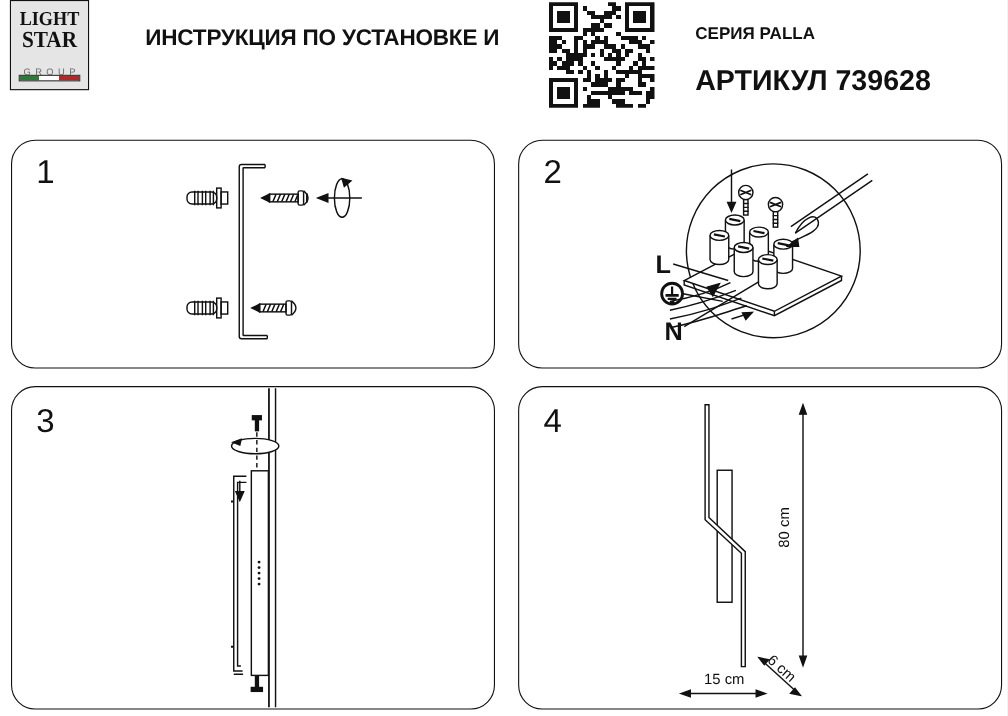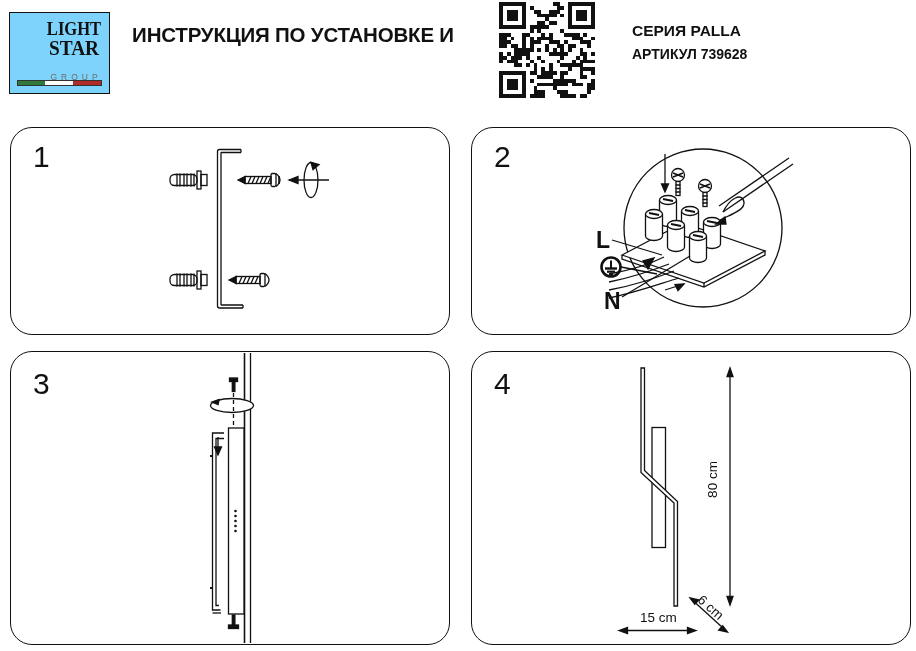--- a/index.html
+++ b/index.html
@@ -1,35 +1,35 @@
 <!DOCTYPE html>
 <html><head>
 <meta charset="utf-8">
 <style>
   html,body{margin:0;padding:0;background:#e8e8e8;}
   #page{position:relative;width:916px;height:651px;background:#ffffff;
         font-family:"Liberation Sans",sans-serif;color:#111;overflow:hidden;}
   
-  #logo{position:absolute;left:9px;top:12px;width:70px;height:80px;border:1.6px solid #111;
-        background:#7dd3fc;text-align:center;padding-left:29px;}
+  #logo{position:absolute;left:9px;top:0;width:70px;height:80px;border:1.6px solid #111;
+        background:#e5e5e5;text-align:center;}
   #logo .w1{display:block;margin-top:7px;font-family:"Liberation Serif",serif;font-weight:700;
             font-size:18px;line-height:18px;letter-spacing:0px;transform:scaleX(.92);}
   #logo .w2{display:block;font-family:"Liberation Serif",serif;font-weight:700;
             font-size:21px;line-height:20px;transform:scaleX(.92);}
   #logo .w3{display:block;margin-top:14px;font-size:8.5px;letter-spacing:4px;color:#6d6d6d;
             text-indent:4px;}
   #logo .flag{position:absolute;left:7px;right:7px;bottom:7px;height:4px;border:1px solid #333;
               background:linear-gradient(to right,#2f7a3a 0 33%,#ffffff 33% 66%,#b02a2a 66% 100%);}
   #title{position:absolute;left:98px;top:21px;width:390px;text-align:center;
          font-weight:700;font-size:20.5px;line-height:27.5px;letter-spacing:-.2px;}
   #qr{position:absolute;left:499px;top:2px;width:96px;height:96px;}
   #qr svg{width:100%;height:100%;display:block;}
   #artblock{position:absolute;left:632px;top:22px;width:276px;text-align:left;}
   #artblock .series{font-weight:700;font-size:15.5px;line-height:18px;}
-  #artblock .article{font-weight:700;font-size:14px;margin-top:6px;}
+  #artblock .article{font-weight:700;font-size:26px;margin-top:18px;}
   
   .panel{position:absolute;background:#fff;border:1.7px solid #111;border-radius:22px;}
   #p1{left:10px;top:127px;width:438px;height:206px;}
   #p2{left:471px;top:127px;width:438px;height:206px;}
   #p3{left:10px;top:351px;width:438px;height:292px;}
   #p4{left:471px;top:351px;width:438px;height:292px;}
   .stepnum{position:absolute;left:22px;top:12px;font-size:30px;font-weight:400;color:#111;}
   #p3 .stepnum,#p4 .stepnum{top:15px;}
   .panel svg.draw{position:absolute;left:0;top:0;width:100%;height:100%;display:block;}
   .draw *{vector-effect:none;}

